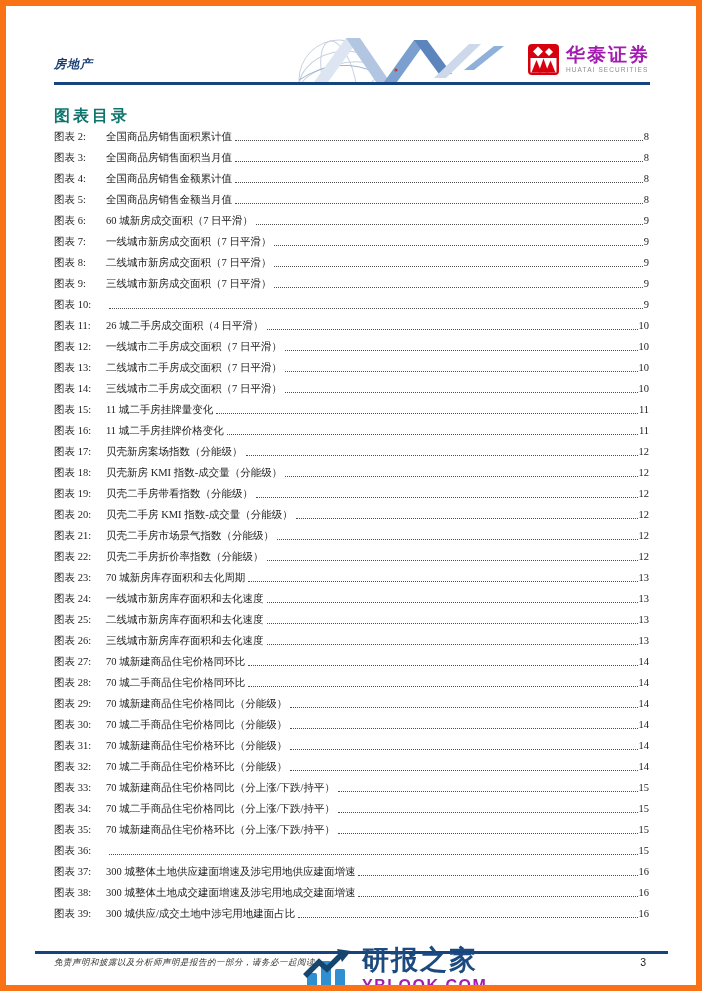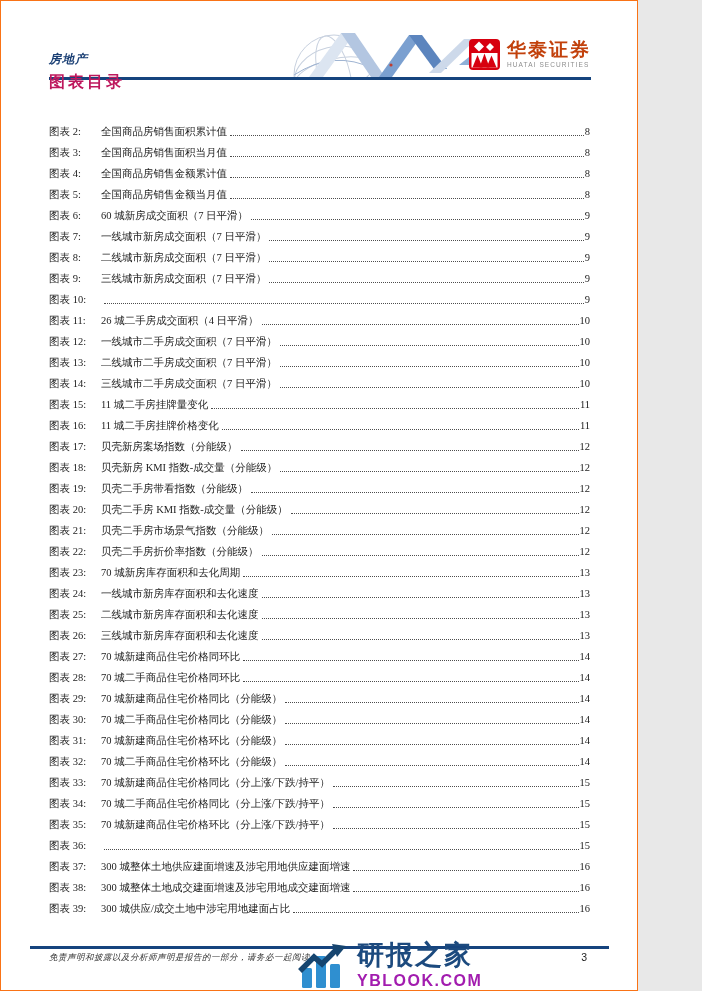--- a/index.html
+++ b/index.html
@@ -1,48 +1,48 @@
 <!DOCTYPE html>
 <html><head>
 <meta charset="utf-8">
 <style>
   * { margin:0; padding:0; box-sizing:border-box; }
   html,body { width:702px; height:991px; }
   body { font-family:"Liberation Sans", sans-serif; background:#e8e8e8; }
   .page {
-    position:relative; width:638px; height:991px; background:#ffffff;
-    border:1px solid #f97316; overflow:hidden;
+    position:relative; width:702px; height:991px; background:#ffffff;
+    border:6px solid #f97316; overflow:hidden;
   }
 
   
   .header { position:absolute; top:0; left:0; right:0; height:80px; }
   .industry-tag {
     position:absolute; left:48px; top:50px;
     font-family:"Liberation Serif", serif; font-style:italic; font-weight:bold;
     font-size:12px; color:#1a3f74; letter-spacing:1px;
   }
   .header-rule {
     position:absolute; left:48px; right:46px; top:76px; height:3px; background:#16447e;
   }
   .deco { position:absolute; left:278px; top:28px; width:240px; height:48px; }
 
   .brand { position:absolute; right:46px; top:38px; display:flex; align-items:center; gap:7px; }
   .brand-mark { width:31px; height:31px; display:block; }
   .brand-text { display:flex; flex-direction:column; line-height:1; }
   .brand-cn {
     font-family:"Liberation Serif", serif; font-weight:bold;
-    font-size:19px; color:#c2410c; letter-spacing:2px;
+    font-size:19px; color:#a21caf; letter-spacing:2px;
   }
   .brand-en { font-size:6.5px; color:#8d8d8d; letter-spacing:1.1px; margin-top:3px; }
 
   
   .section-title {
-    position:absolute; left:48px; top:71px;
+    position:absolute; left:48px; top:100px;
     font-family:"Liberation Serif", serif; font-weight:bold;
-    font-size:16px; color:#be185d; letter-spacing:3px;
+    font-size:16px; color:#0f766e; letter-spacing:3px;
   }
 
   
   .toc { position:absolute; left:48px; right:47px; top:120px; }
   .toc-row {
     display:flex; align-items:center; height:21px;
     font-family:"Liberation Serif", serif; font-size:10.5px; color:#1c1c1c;
     cursor:pointer;
   }
   .toc-label { flex:none; width:52px; white-space:nowrap; }

